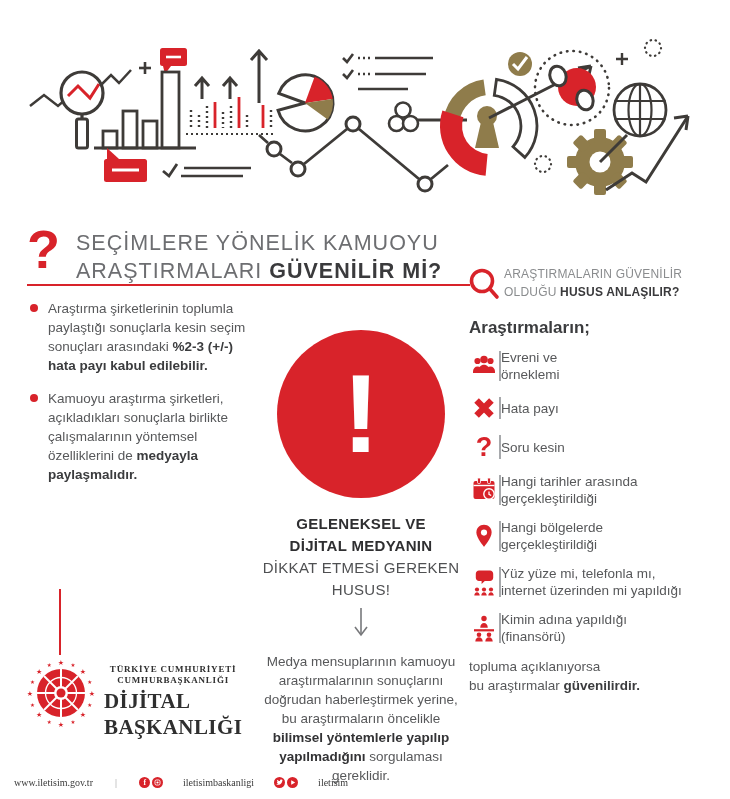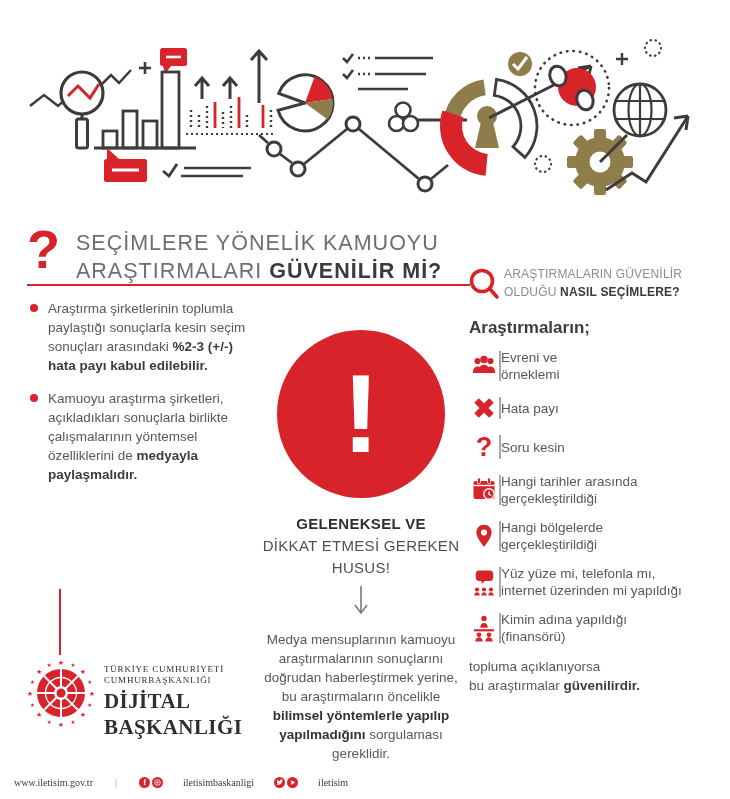--- a/index.html
+++ b/index.html
@@ -47,21 +47,21 @@
   .ric{flex:none;width:30px;display:flex;justify-content:center;}
   .rbar{flex:none;width:2px;align-self:stretch;background:#a7a9ac;margin:2px 0;}
   .rtxt{font-size:13.5px;line-height:17px;color:#57585a;white-space:pre-line;}
   .r-foot{margin-top:10px;font-size:13.5px;line-height:19px;color:#57585a;white-space:pre-line;}
   .r-foot b{color:#3b3c3e;}
 
   
   .logo-connector{left:59px;top:589px;width:1.5px;height:66px;background:#d8232a;}
   .emblem{left:26px;top:653px;}
   .logo-text{left:104px;top:664px;color:#2f2f2f;font-family:"Liberation Serif",serif;}
-  .lt-small{font-size:9px;font-weight:normal;letter-spacing:.8px;line-height:11px;}
+  .lt-small{font-size:9px;font-weight:bold;letter-spacing:.8px;line-height:11px;text-align:center;}
   .lt-big{font-size:21px;font-weight:bold;letter-spacing:.4px;line-height:22px;margin-top:4px;}
 
   
   .footer{left:14px;top:777px;display:flex;align-items:center;gap:20px;
           font-family:"Liberation Serif",serif;font-size:10px;color:#3a3a3a;justify-content:space-between;}
   .footer .sep{color:#9a9a9a;padding:0 2px;}
   .sicons{display:flex;gap:2px;align-items:center;}
 </style>
 </head>
 <body>
@@ -231,40 +231,41 @@
     <div><span>ARAŞTIRMALARI </span><b>GÜVENİLİR Mİ?</b></div>
   </div>
   <div class="abs title-rule"></div>
 
   <svg class="abs rh-icon" width="34" height="36" viewBox="0 0 34 36">
     <circle cx="16" cy="15" r="10.5" fill="none" stroke="#d8232a" stroke-width="3.6"></circle>
     <line x1="23.5" y1="22.5" x2="31" y2="31" stroke="#d8232a" stroke-width="3.6" stroke-linecap="round"></line>
   </svg>
   <div class="abs rh-text">
     <div>ARAŞTIRMALARIN GÜVENİLİR</div>
-    <div><span>OLDUĞU </span><b>NASIL SEÇİMLERE?</b></div>
+    <div><span>OLDUĞU </span><b>HUSUS ANLAŞILIR?</b></div>
   </div>
 
   <div class="abs left-col">
     <div class="bullet">
       <span class="dot"></span>
       <p class="btxt"><span>Araştırma şirketlerinin toplumla paylaştığı sonuçlarla kesin seçim sonuçları arasındaki </span><b>%2-3 (+/-) hata payı kabul edilebilir.</b><span></span></p>
     </div>
     <div class="bullet">
       <span class="dot"></span>
       <p class="btxt"><span>Kamuoyu araştırma şirketleri, açıkladıkları sonuçlarla birlikte çalışmalarının yöntemsel özelliklerini de </span><b>medyayla paylaşmalıdır.</b><span></span></p>
     </div>
   </div>
 
   <div class="abs center-col">
     <div class="alert-circle">
         <span>!</span>
       </div>
     <div class="c-head">
       <div class="hb">GELENEKSEL VE</div>
+      <div class="hb">DİJİTAL MEDYANIN</div>
       <div class="hl">DİKKAT ETMESİ GEREKEN</div>
       <div class="hl">HUSUS!</div>
     </div>
     <svg class="c-arrow" width="14" height="32" viewBox="0 0 14 32">
       <line x1="7" y1="0" x2="7" y2="26" stroke="#77787b" stroke-width="1.6"></line>
       <polyline points="1,19 7,27 13,19" fill="none" stroke="#77787b" stroke-width="1.6"></polyline>
     </svg>
     <p class="c-par"><span>Medya mensuplarının kamuoyu araştırmalarının sonuçlarını doğrudan haberleştirmek yerine, bu araştırmaların öncelikle </span><b>bilimsel yöntemlerle yapılıp yapılmadığını</b><span> sorgulaması gereklidir.</span></p>
   </div>
 

